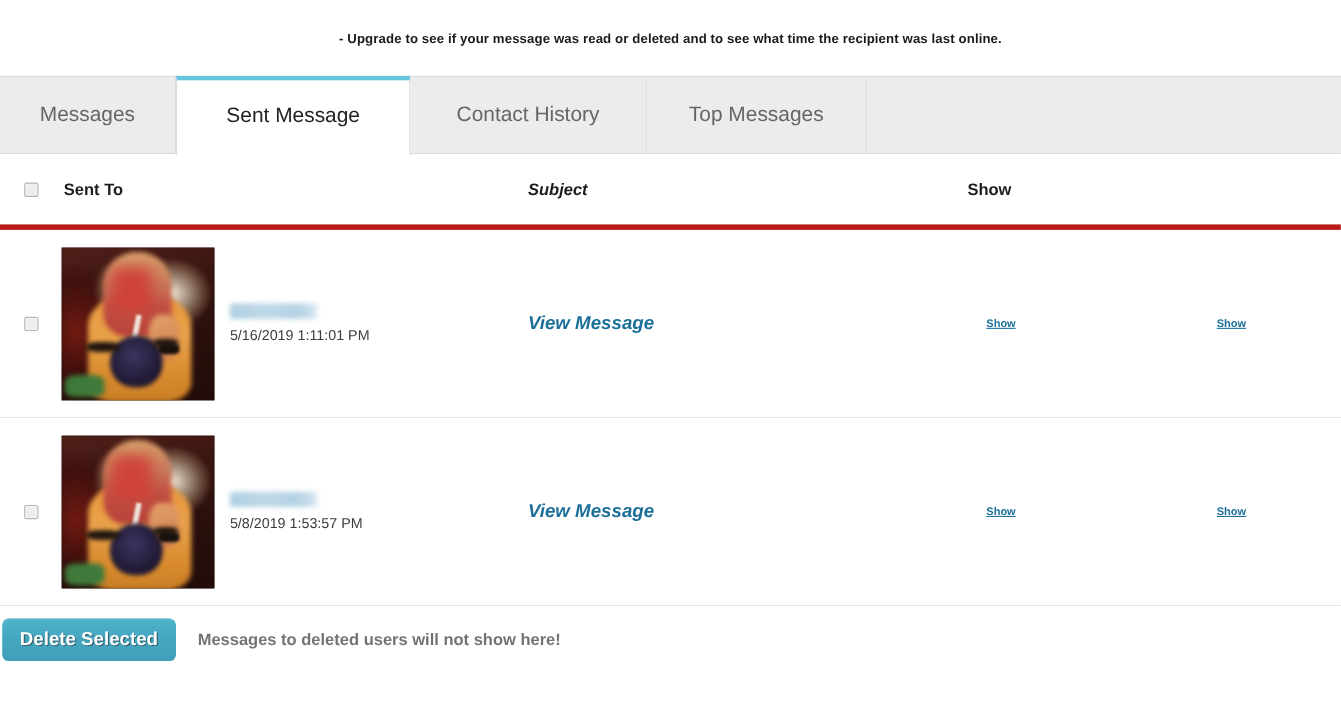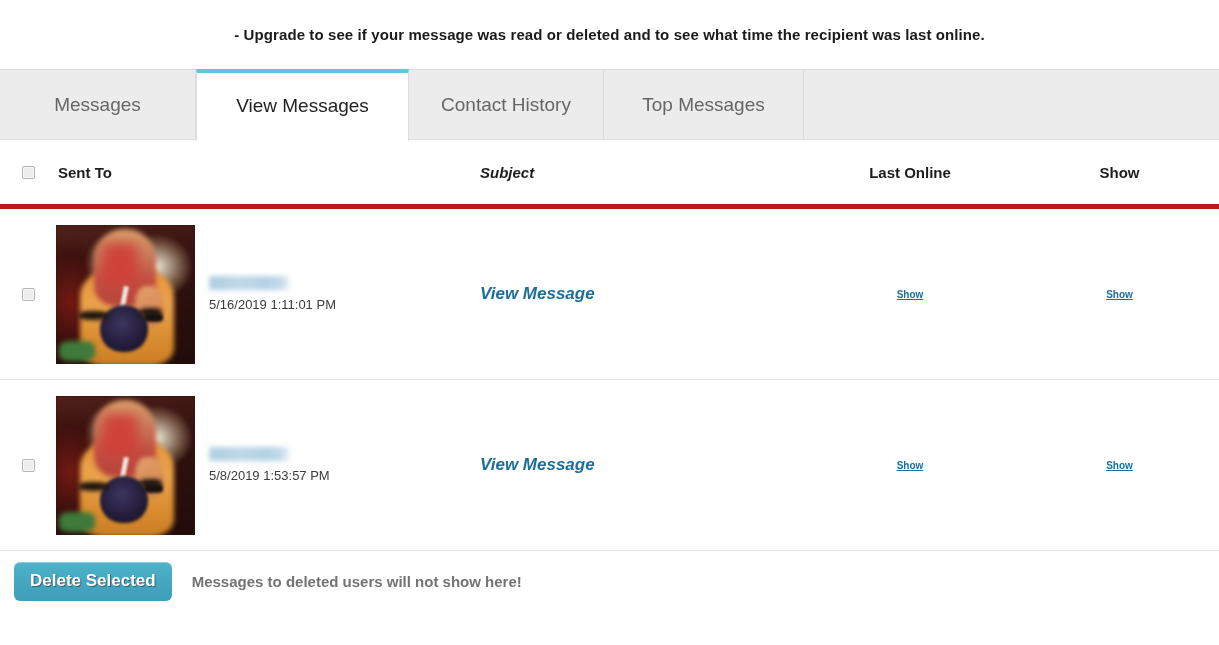--- a/index.html
+++ b/index.html
@@ -16,21 +16,21 @@
 
   
   .notice-bar {
     height: 69px;
     display: flex;
     align-items: center;
     justify-content: center;
     background: #ffffff;
   }
   .notice-text {
-    font-size: 15px;
+    font-size: 12px;
     font-weight: bold;
     color: #1a1a1a;
     letter-spacing: 0.1px;
     white-space: nowrap;
   }
 
   
   .tabbar {
     position: relative;
     height: 71px;
@@ -47,23 +47,23 @@
     align-items: center;
     justify-content: center;
     font-size: 19px;
     color: #666666;
     background: #ececec;
     border-right: 1px solid #dcdcdc;
     cursor: pointer;
     user-select: none;
     padding: 0 28px;
   }
-  .tab.t0 { width: 196px; padding: 4px; }
+  .tab.t0 { width: 160px; padding: 4px; }
   .tab.t1 { width: 213px; padding: 0; }
-  .tab.t2 { width: 195px; padding: 0; }
+  .tab.t2 { width: 215px; padding: 0; }
   .tab.t3 { width: 200px; padding: 0; }
   .tab.filler {
     flex: 1 1 auto;
     border-right: none;
     cursor: default;
   }
   .tab.active {
     background: #ffffff;
     color: #222222;
     border-top: 4px solid #63c4de;
@@ -307,21 +307,21 @@
     font-weight: bold;
     text-decoration: underline;
     cursor: pointer;
   }
 
   
   .footer {
     display: flex;
     align-items: center;
     height: 60px;
-    padding-left: 14px;
+    padding-left: 2px;
     background: #ffffff;
   }
   .btn-delete {
     background: linear-gradient(180deg, #4fb3cc 0%, #45a6c0 50%, #3f9fba 100%);
     color: #ffffff;
     font-size: 17px;
     font-weight: bold;
     border: none;
     border-radius: 6px;
     padding: 9px 16px 10px;
@@ -344,21 +344,21 @@
 
 <div class="notice-bar">
   <div class="notice-text">- Upgrade to see if your message was read or deleted and to see what time the recipient was last online.</div>
 </div>
 
 <div class="tabbar">
   <div class="tab t0">
     <span class="tab-label">Messages</span>
   </div>
   <div class="tab t1 active">
-    <span class="tab-label">View Messages</span>
+    <span class="tab-label">Sent Message</span>
   </div>
   <div class="tab t2">
     <span class="tab-label">Contact History</span>
   </div>
   <div class="tab t3">
     <span class="tab-label">Top Messages</span>
   </div>
   <div class="tab filler"></div>
 </div>
 
@@ -366,23 +366,20 @@
 
   <div class="row header">
     <div class="c-check">
       <input type="checkbox" class="cbox" style="">
     </div>
     <div class="c-sent head">
       <span class="th sentto">Sent To</span>
     </div>
     <div class="c-subject">
       <span class="th">Subject</span>
-    </div>
-    <div class="c-online">
-      <span class="th">Last Online</span>
     </div>
     <div class="c-read">
       <span class="th">Show</span>
     </div>
   </div>
 
   <div class="row msg">
     <div class="c-check">
       <input type="checkbox" class="cbox" style="">
     </div>

